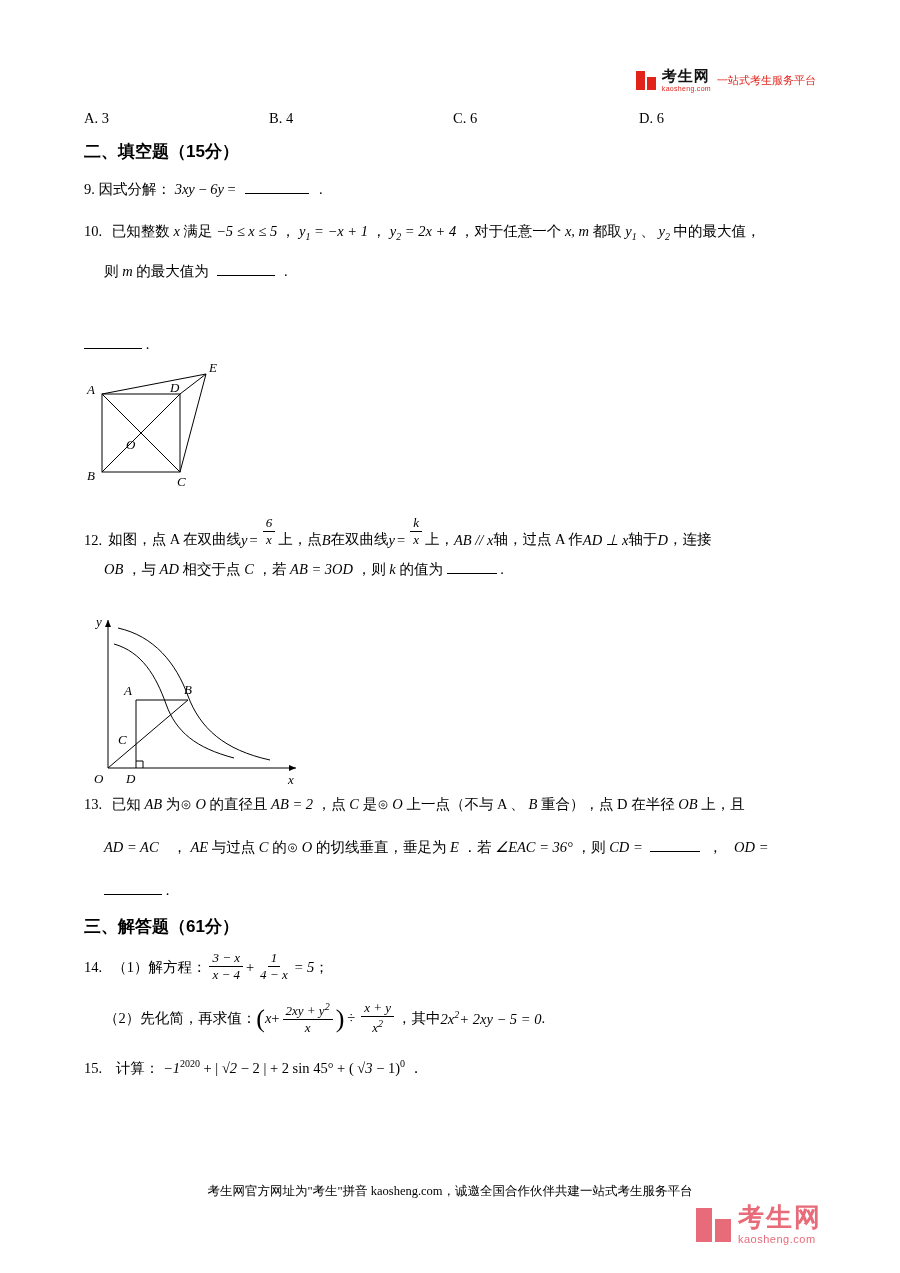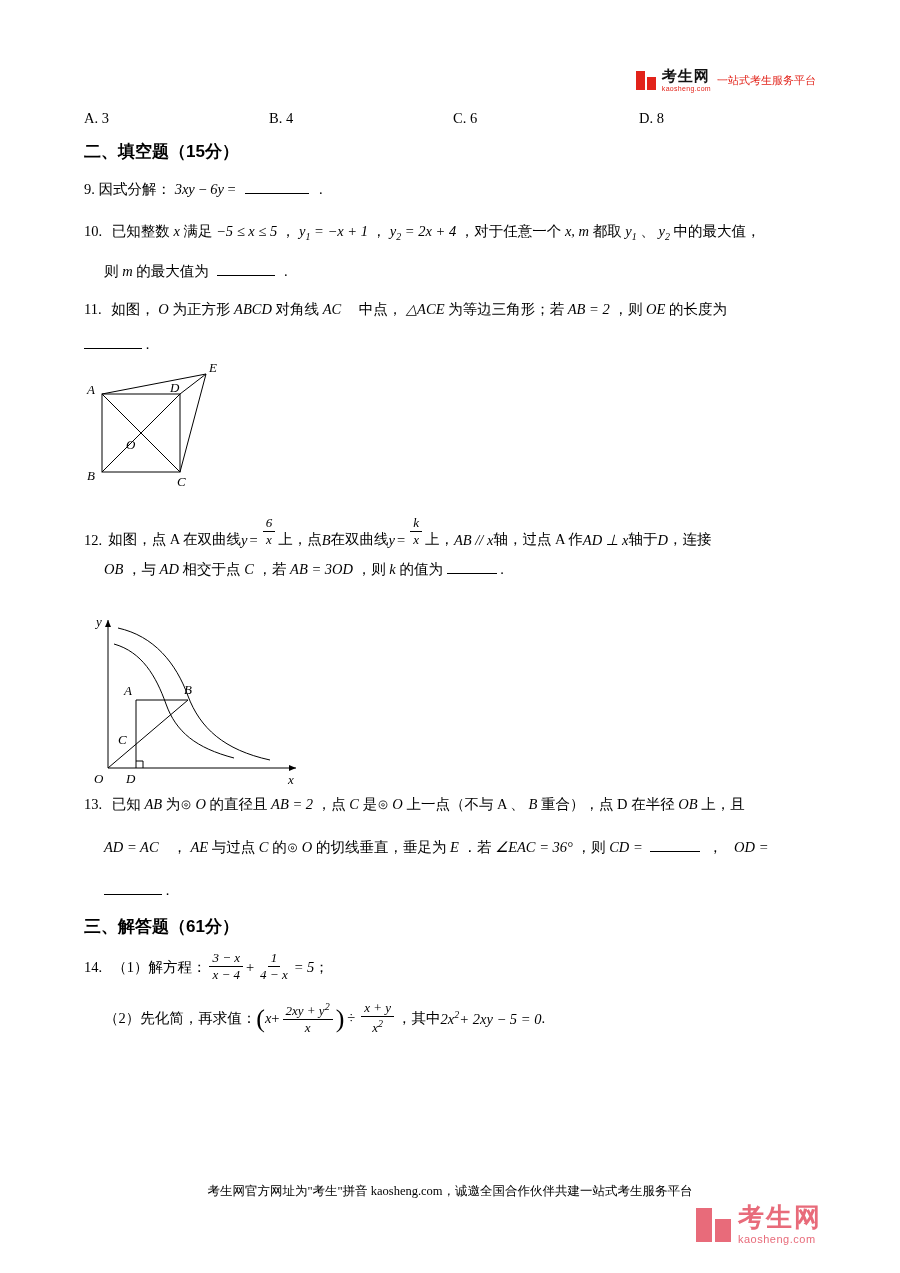--- a/index.html
+++ b/index.html
@@ -71,21 +71,21 @@
       <span class="logo-cn">考生网</span>
       <span class="logo-en">kaosheng.com</span>
     </div>
     <div class="logo-slogan">一站式考生服务平台</div>
   </div>
 
   <div class="choices">
     <span style="left:0px;">A. 3</span>
     <span style="left:185px;">B. 4</span>
     <span style="left:369px;">C. 6</span>
-    <span style="left:555px;">D. 8</span>
+    <span style="left:555px;">D. 6</span>
   </div>
 
   <div class="sec-title" style="left:84px; top:140px;">二、填空题（15分）</div>
 
   <div class="q" style="left:84px; top:180px;">
     <span>9.</span>
     <span>因式分解：</span>
     <span class="it">3xy</span>
     <span>−</span>
     <span class="it">6y</span>
@@ -115,36 +115,20 @@
     <span>中的最大值，</span>
   </div>
   <div class="q" style="left:104px; top:262px;">
     <span>则</span>
     <span class="it">m</span>
     <span>的最大值为</span>
     <span class="blank" style="width:58px; margin:0 5px;"></span>
     <span>.</span>
   </div>
 
-  <div class="q" style="left:84px; top:300px; width:760px;">
-    <span>11.</span>
-    <span style="margin-left:6px;">如图，</span>
-    <span class="it">O</span>
-    <span>为正方形</span>
-    <span class="it">ABCD</span>
-    <span>对角线</span>
-    <span class="it">AC</span>
-    <span style="margin-left:14px;">中点，</span>
-    <span class="it">△ACE</span>
-    <span>为等边三角形；若</span>
-    <span class="it">AB = 2</span>
-    <span>，则</span>
-    <span class="it">OE</span>
-    <span>的长度为</span>
-  </div>
   <div class="q" style="left:84px; top:336px;">
     <span class="blank" style="width:58px;"></span>
     <span>.</span>
   </div>
 
   <div class="fig" style="left:84px; top:362px;">
     <svg width="180" height="135" viewBox="0 0 180 135">
       <g stroke="#000" stroke-width="1" fill="none">
         <rect x="18" y="32" width="78" height="78"></rect>
         <line x1="18" y1="32" x2="96" y2="110"></line>
@@ -310,20 +294,31 @@
     <span style="margin:0 3px;">÷</span>
     <span class="frac">
       <span class="num it">x + y</span>
       <span class="den it"><span>x</span><span class="sup">2</span></span>
     </span>
     <span>，其中</span>
     <span class="it"><span>2x</span><span class="sup">2</span><span>+ 2xy − 5 = 0</span></span>
     <span>.</span>
   </div>
 
+  <div class="q" style="left:84px; top:1058px;">
+    <span>15.</span>
+    <span style="margin-left:10px;">计算：</span>
+    <span class="it">−1</span><span class="sup">2020</span>
+    <span>+ |</span>
+    <span class="it sqrt">√2</span>
+    <span>− 2 | + 2 sin 45° + (</span>
+    <span class="it sqrt">√3</span>
+    <span>− 1)</span><span class="sup">0</span>
+    <span>．</span>
+  </div>
 
 
   <div class="footer-text" style="top:1183px;">考生网官方网址为"考生"拼音 kaosheng.com，诚邀全国合作伙伴共建一站式考生服务平台</div>
 
   <div class="footer-logo">
     <div class="fl-mark">
       <div class="m1"></div>
         <div class="m2"></div>
     </div>
     <div class="fl-text">

